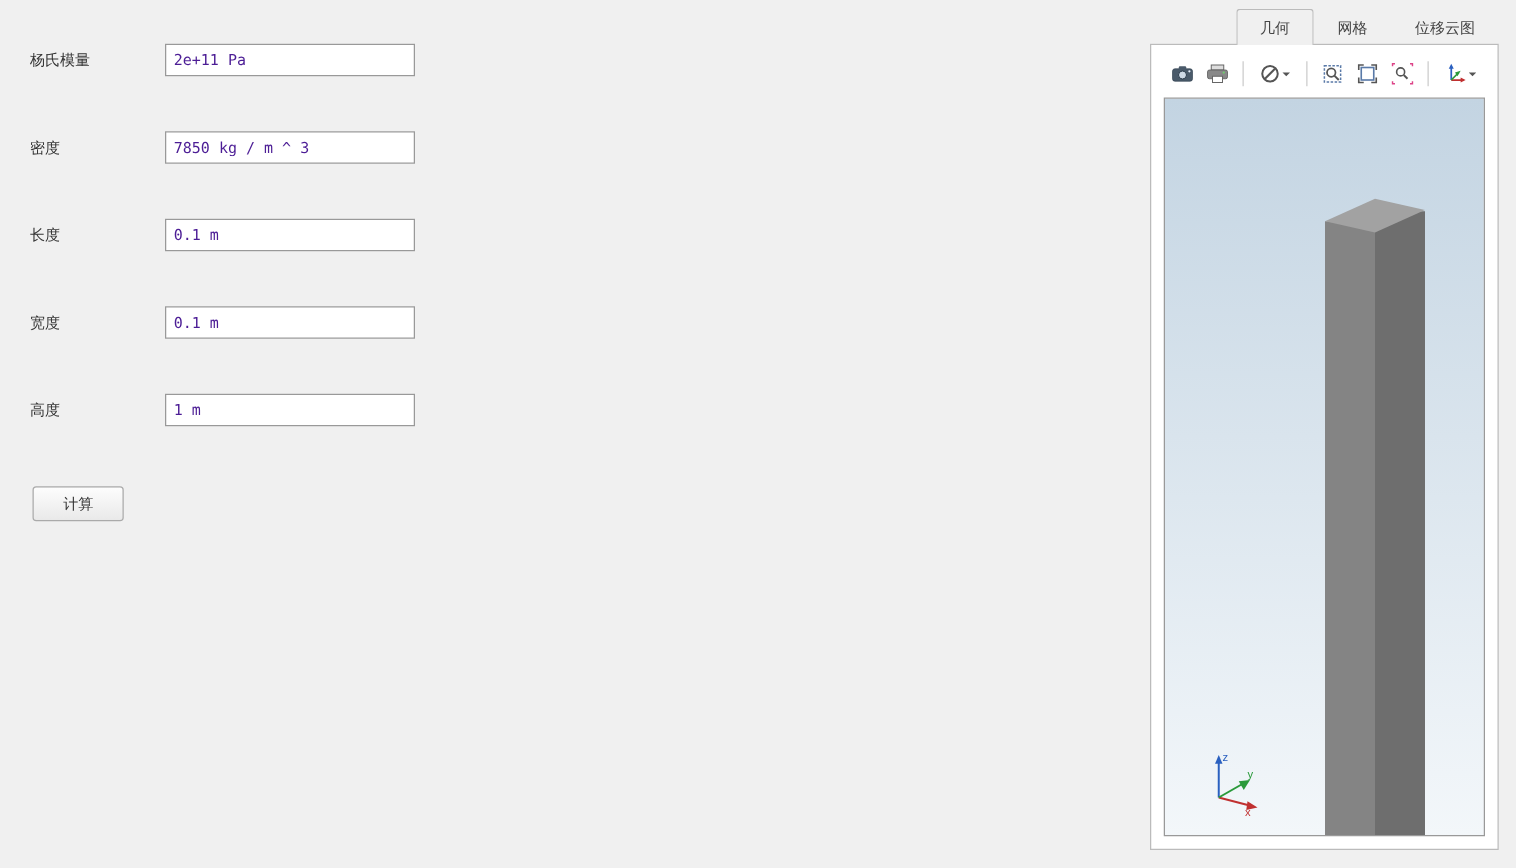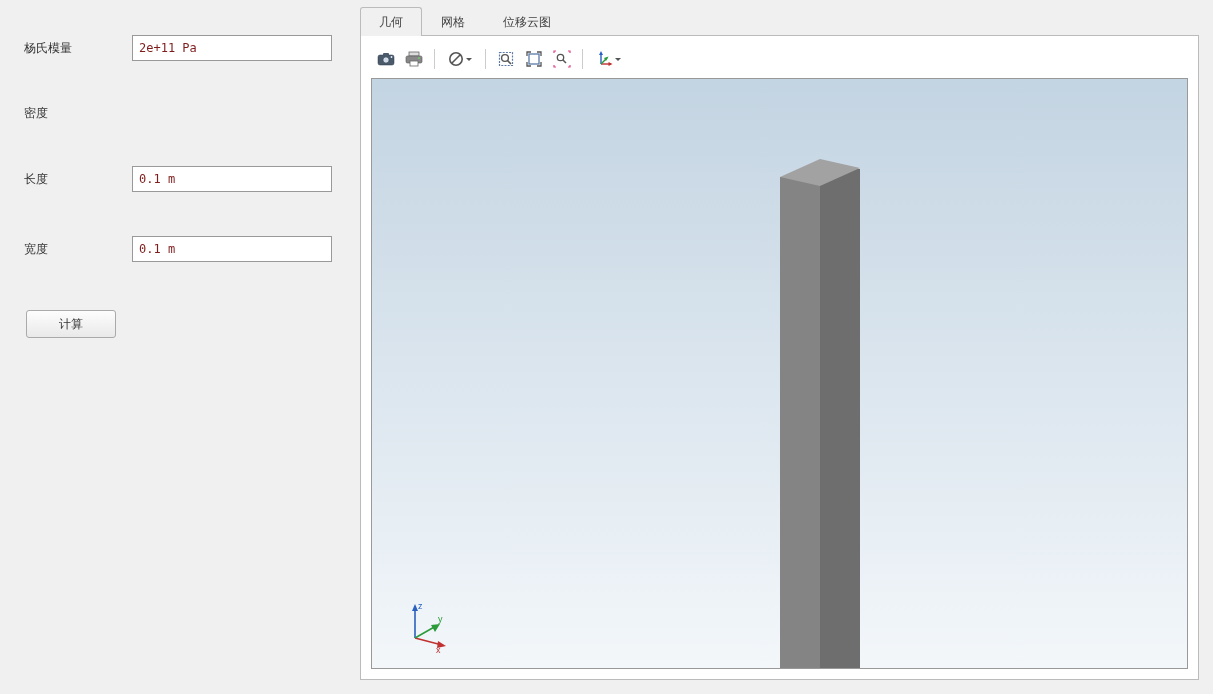--- a/index.html
+++ b/index.html
@@ -28,40 +28,41 @@
       font-size: 12px;
     }
     .form-input {
       width: 200px;
       height: 26px;
       border: 1px solid #999;
       padding: 0 6px;
       font-family: monospace, "Microsoft YaHei";
       font-size: 12px;
       background: #fff;
-      color: #7f1d1d;
+      color: #4c1d95;
     }
     .calc-button {
       margin-top: 4px;
       margin-left: 2px;
-      width: 90px;
+      width: 73px;
       height: 28px;
       border: 1px solid #aaa;
       border-radius: 3px;
       background: linear-gradient(#fdfdfd, #e9e9e9);
       font-size: 12px;
       font-family: "Microsoft YaHei";
       cursor: pointer;
       color: #333;
     }
     .right-panel {
       flex: 1;
       padding: 8px 14px 14px 0;
       display: flex;
       flex-direction: column;
+      align-items: flex-end;
     }
     .tabs {
       display: flex;
       height: 28px;
       align-items: flex-end;
       position: relative;
       z-index: 2;
     }
     .tab {
       padding: 6px 18px 5px 18px;
@@ -176,28 +177,33 @@
 </head>
 <body>
 
 <div class="left-panel">
   <div class="form-row">
     <label class="form-label">杨氏模量</label>
     <input class="form-input" value="2e+11 Pa" style="">
   </div>
   <div class="form-row">
     <label class="form-label">密度</label>
+    <input class="form-input" value="7850 kg / m ^ 3" style="">
   </div>
   <div class="form-row">
     <label class="form-label">长度</label>
     <input class="form-input" value="0.1 m" style="">
   </div>
   <div class="form-row">
     <label class="form-label">宽度</label>
     <input class="form-input" value="0.1 m" style="">
+  </div>
+  <div class="form-row">
+    <label class="form-label">高度</label>
+    <input class="form-input" value="1 m" style="">
   </div>
   <button class="calc-button">计算</button>
 </div>
 
 <div class="right-panel">
   <div class="tabs">
     <div class="tab">几何</div>
     <div class="tab inactive">网格</div>
     <div class="tab inactive">位移云图</div>
   </div>

